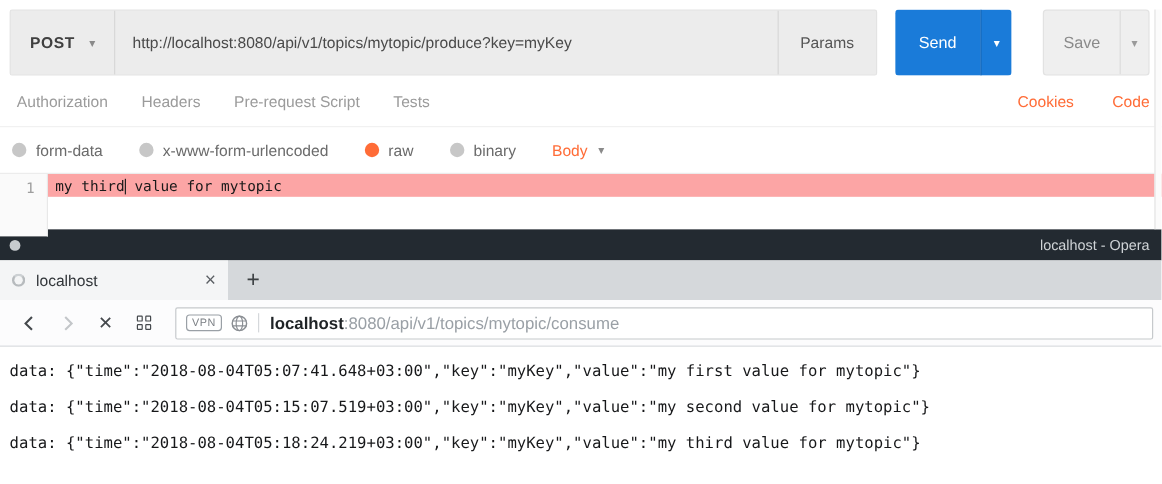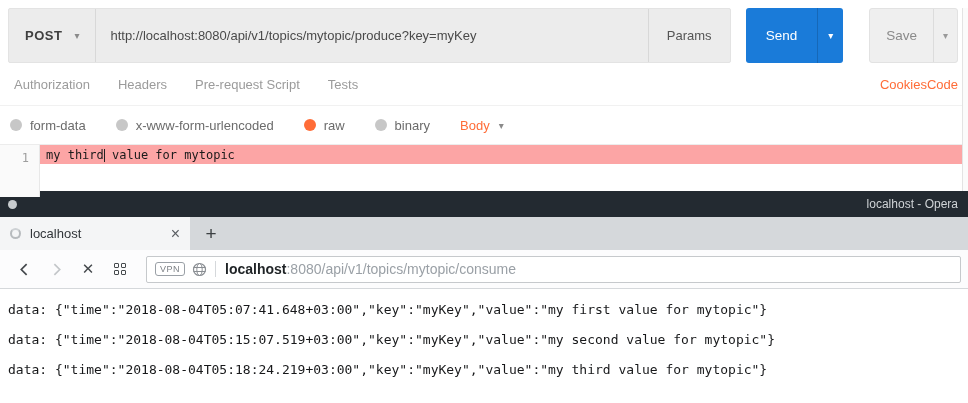--- a/index.html
+++ b/index.html
@@ -23,21 +23,21 @@
   .send-caret { background:#1a7bd9; color:#fff; border:none; border-left:1px solid #step; border-left:1px solid #1668b8; font-size:10px; padding:0 10px; cursor:pointer; }
   .save-split { display:flex; margin-left:26px; border-radius:3px; overflow:hidden; background:#efefef; border:1px solid #e2e2e2; }
   .save-main { background:transparent; color:#8a8a8a; border:none; font-size:13.5px; padding:0 16px; cursor:pointer; font-family:inherit; }
   .save-caret { background:transparent; color:#9a9a9a; border:none; border-left:1px solid #dcdcdc; font-size:10px; padding:0 9px; cursor:pointer; }
 
   .tabs-row { display:flex; align-items:stretch; height:43px; padding:0 10px 0 0; border-bottom:1px solid #f1f1f1; }
   .pm-tab { position:relative; display:flex; align-items:center; gap:6px; padding:0 14px; font-size:13px; color:#9b9b9b; cursor:pointer;justify-content:flex-end; }
   .pm-tab.active { color:#4a4a4a; }
   .tab-underline { position:absolute; left:0; right:0; bottom:0; height:3px; background:#ff6c37; }
   .green-dot { width:7px; height:7px; border-radius:50%; background:#27ae60; display:inline-block; }
-  .tabs-right { margin-left:auto; display:flex; align-items:center; gap:0; }
+  .tabs-right { margin-left:auto; display:flex; align-items:center; gap:32px; }
   .pm-link { font-size:13px; color:#ff6c37; cursor:pointer; }
 
   .bodytype-row { display:flex; align-items:center; height:38px; padding-left:10px; gap:30px; }
   .radio-opt { display:flex; align-items:center; gap:8px; cursor:pointer; }
   .radio-circle { width:12px; height:12px; border-radius:50%; background:#c7c7c7; }
   .radio-opt.selected .radio-circle { background:#ff6c37; }
   .radio-label { font-size:13px; color:#6b6b6b; }
   .rawtype { display:flex; align-items:center; gap:9px; cursor:pointer; }
   .rawtype-label { font-size:13px; color:#ff6c37; }
 

